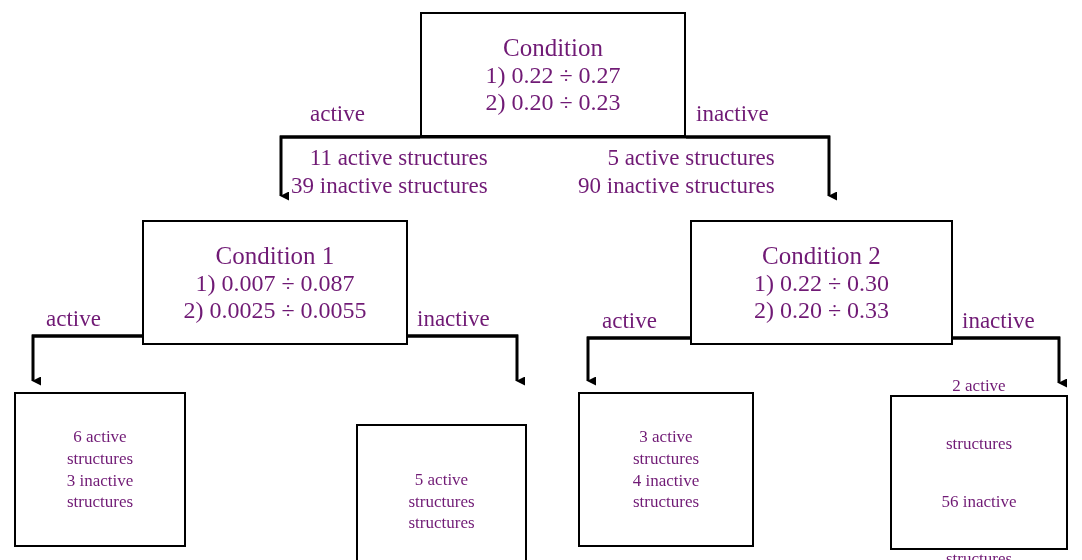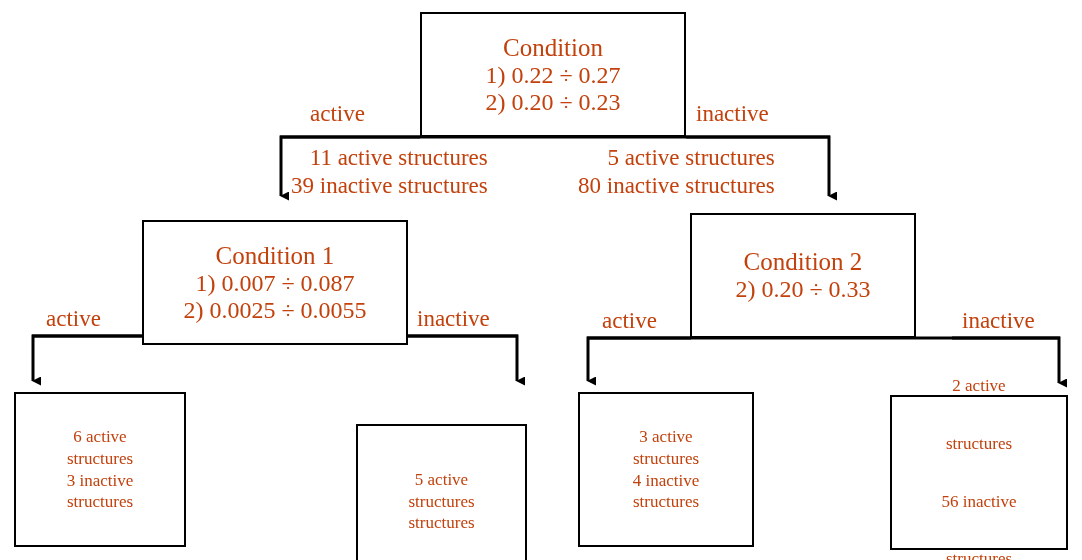--- a/index.html
+++ b/index.html
@@ -7,21 +7,21 @@
     margin: 0;
     padding: 0;
     background: #ffffff;
   }
   #canvas {
     position: relative;
     width: 1082px;
     height: 560px;
     background: #ffffff;
     font-family: "Liberation Serif", "DejaVu Serif", serif;
-    color: #c2410c;
+    color: #701a75;
     overflow: hidden;
   }
   #edges {
     position: absolute;
     left: 0;
     top: 0;
     width: 1082px;
     height: 560px;
     pointer-events: none;
   }
@@ -106,31 +106,32 @@
 
   <div class="edge-label" style="left:310px; top:102px;">active</div>
   <div class="edge-label" style="left:696px; top:102px;">inactive</div>
 
   <div class="branch-stat" style="left:291px; top:144px;">
     <div>11 active structures</div>
     <div>39 inactive structures</div>
   </div>
   <div class="branch-stat" style="left:578px; top:144px;">
     <div>5 active structures</div>
-    <div>80 inactive structures</div>
+    <div>90 inactive structures</div>
   </div>
 
   <div class="node" style="left:142px; top:220px; width:266px; height:125px;">
     <div class="node-title">Condition 1</div>
     <div class="node-rule">1) 0.007 ÷ 0.087</div>
     <div class="node-rule">2) 0.0025 ÷ 0.0055</div>
   </div>
 
-  <div class="node" style="left:690px; top:213px; width:226px; height:125px;">
+  <div class="node" style="left:690px; top:220px; width:263px; height:125px;">
     <div class="node-title">Condition 2</div>
+    <div class="node-rule">1) 0.22 ÷ 0.30</div>
     <div class="node-rule">2) 0.20 ÷ 0.33</div>
   </div>
 
   <div class="edge-label" style="left:46px; top:307px;">active</div>
   <div class="edge-label" style="left:417px; top:307px;">inactive</div>
   <div class="edge-label" style="left:602px; top:309px;">active</div>
   <div class="edge-label" style="left:962px; top:309px;">inactive</div>
 
   <div class="node" style="left:14px; top:392px; width:172px; height:155px;">
     <div class="leaf-line">6 active</div>

